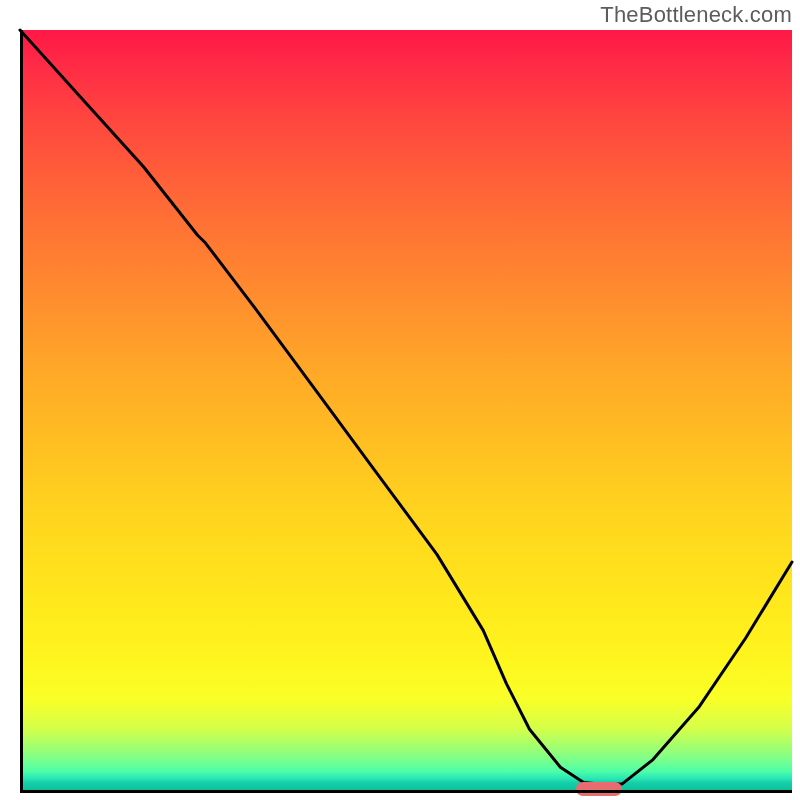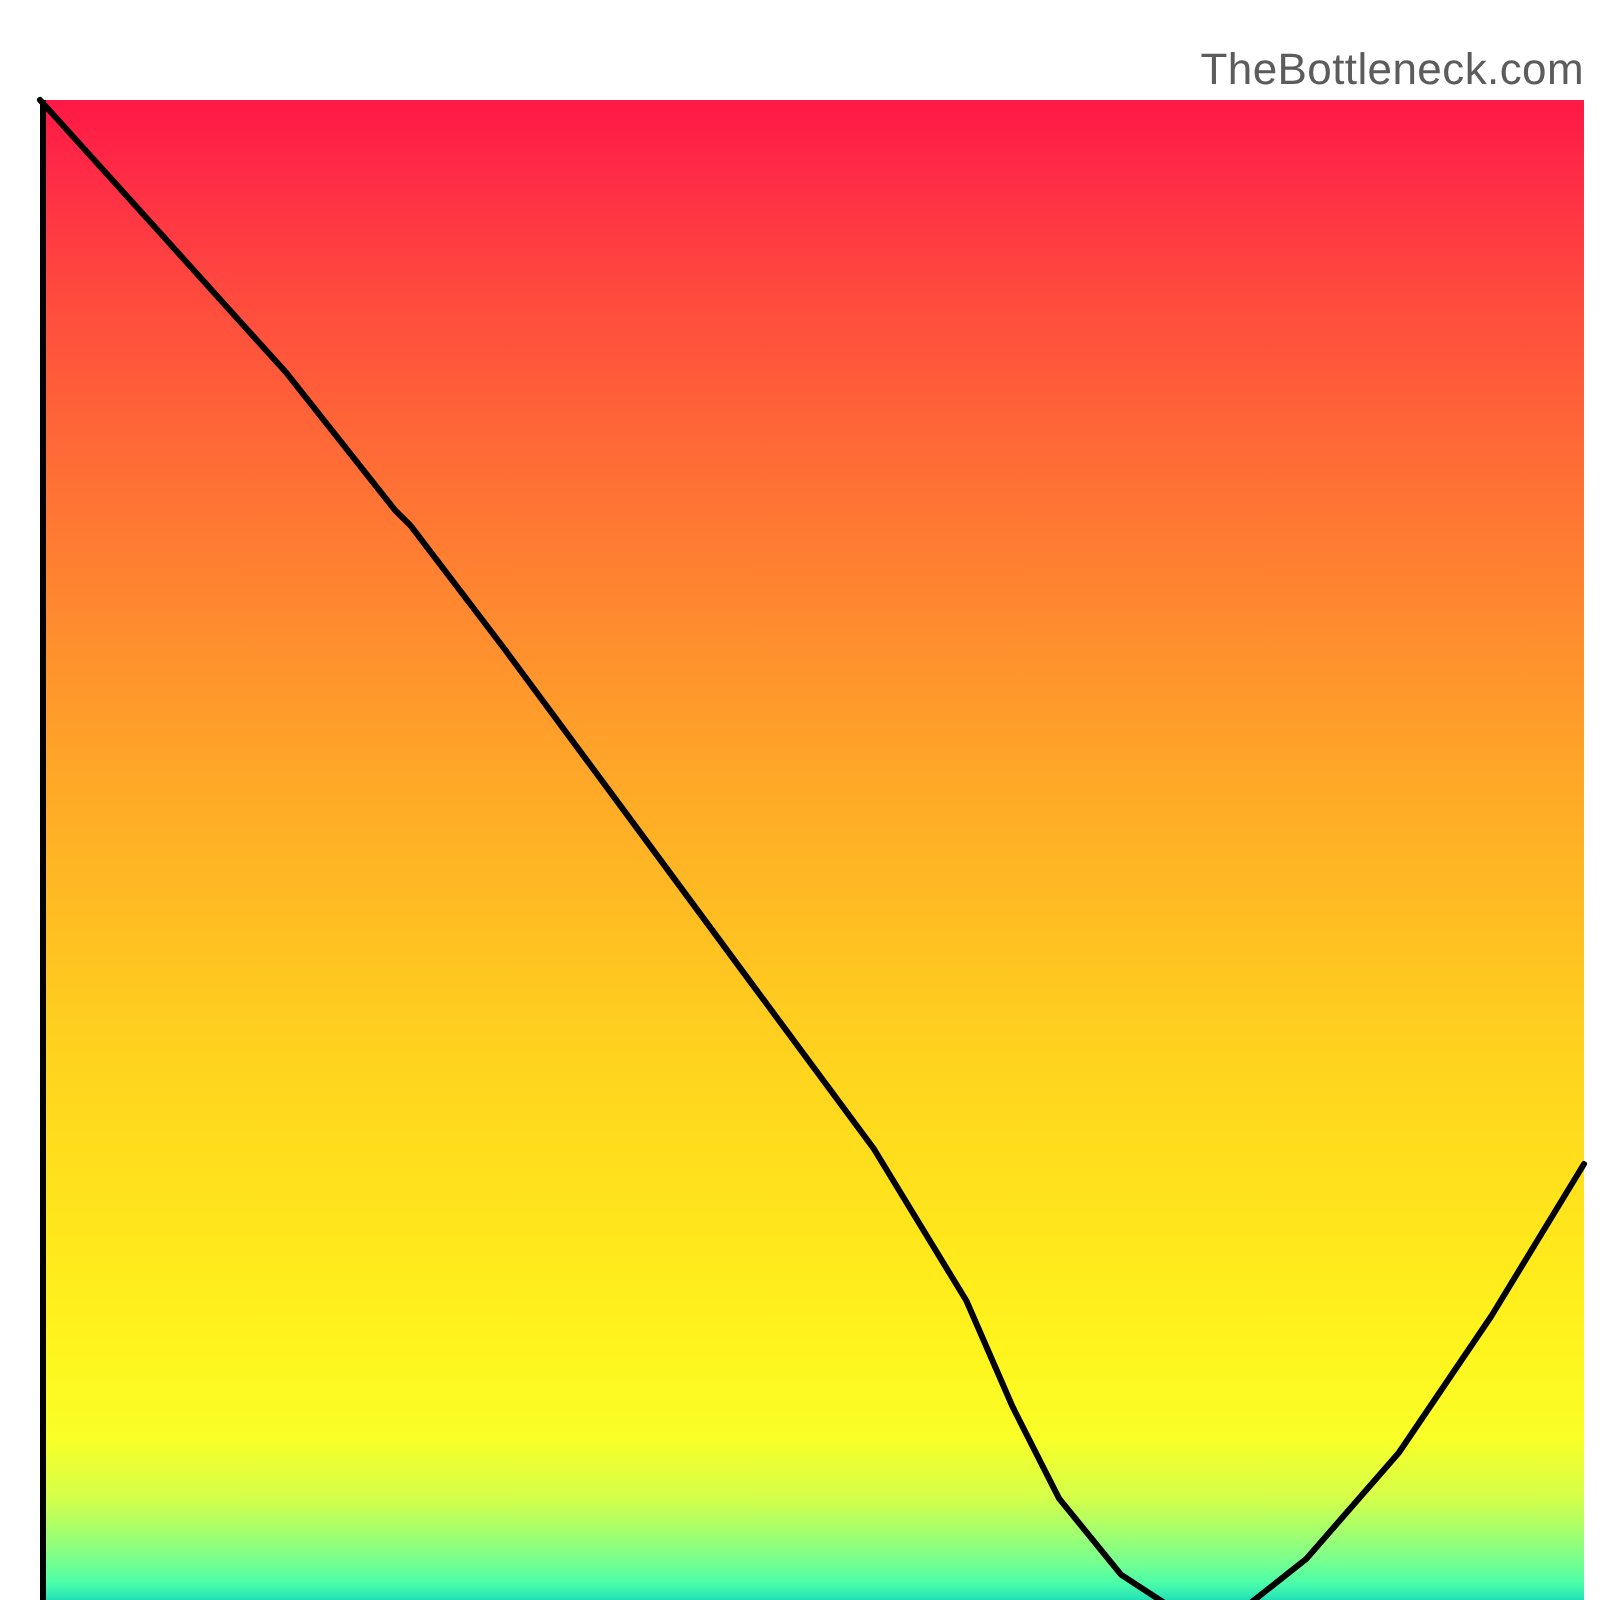--- a/index.html
+++ b/index.html
@@ -7,21 +7,20 @@
     padding: 0;
     width: 800px;
     height: 800px;
     background: #ffffff;
     font-family: Arial, Helvetica, sans-serif;
   }
   .container {
     position: relative;
     width: 800px;
     height: 728px;
-    margin-top: 20px;
   }
   .watermark {
     position: absolute;
     top: 2px;
     right: 8px;
     font-size: 22px;
     color: #5c5c5c;
     font-weight: 500;
     letter-spacing: 0.2px;
   }

